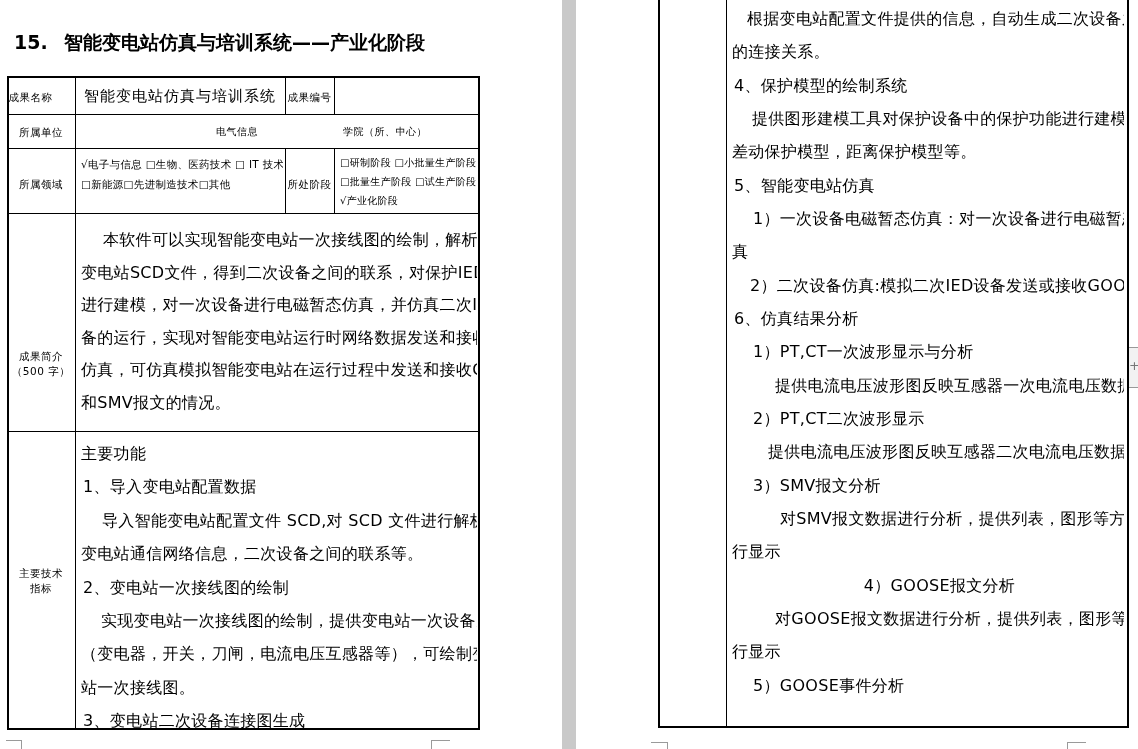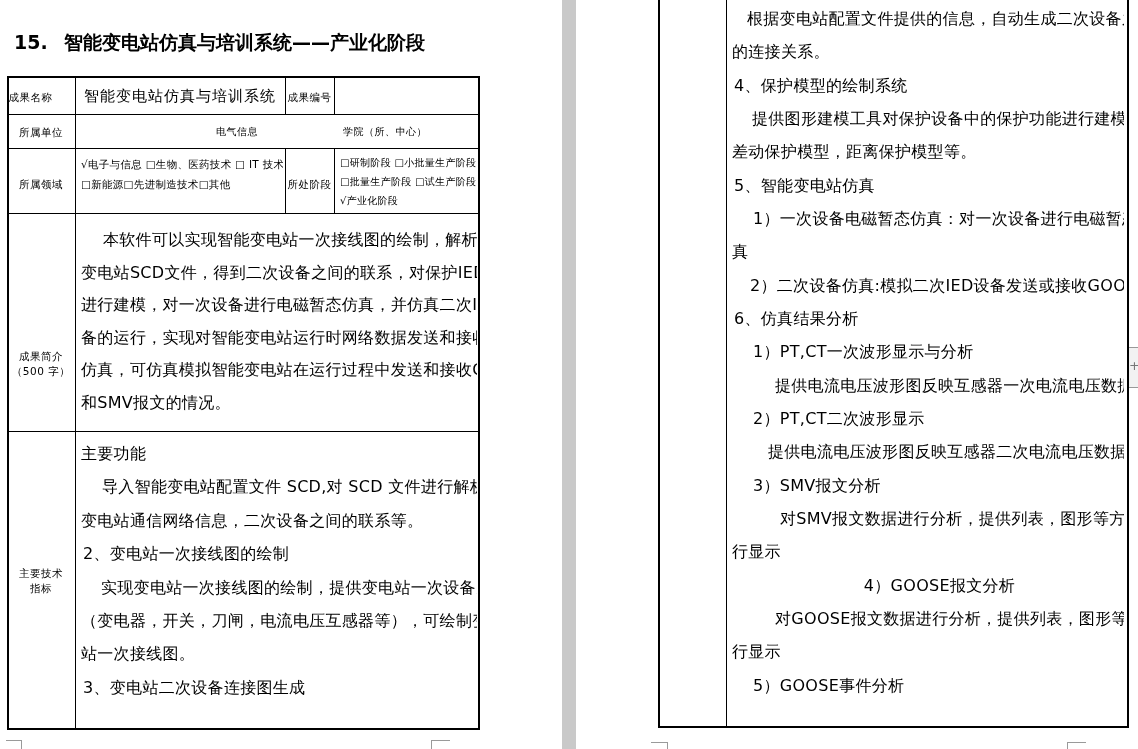--- a/index.html
+++ b/index.html
@@ -81,20 +81,21 @@
         <div class="tline">仿真，可仿真模拟智能变电站在运行过程中发送和接收GOOSE</div>
         <div class="tline">和SMV报文的情况。</div>
       </div>
 
     <div class="lbl" style="left:8px;top:566px;width:66px;">
       <div>主要技术</div>
       <div>指标</div>
     </div>
     <div class="tlines" style="left:81px;top:437px;width:396px;--lh:33.4px;--fs:16px;">
         <div class="tline">主要功能</div>
+        <div class="tline" style="padding-left: 2px;">1、导入变电站配置数据</div>
         <div class="tline" style="padding-left: 21px;">导入智能变电站配置文件 SCD,对 SCD 文件进行解析,得到</div>
         <div class="tline">变电站通信网络信息，二次设备之间的联系等。</div>
         <div class="tline" style="padding-left: 2px;">2、变电站一次接线图的绘制</div>
         <div class="tline" style="padding-left: 20px;">实现变电站一次接线图的绘制，提供变电站一次设备元件</div>
         <div class="tline">（变电器，开关，刀闸，电流电压互感器等），可绘制变电</div>
         <div class="tline">站一次接线图。</div>
         <div class="tline" style="padding-left: 2px;">3、变电站二次设备连接图生成</div>
       </div>
 
     <div class="mark tr" style="left:6px;top:740px;width:15px;height:9px;"></div>

